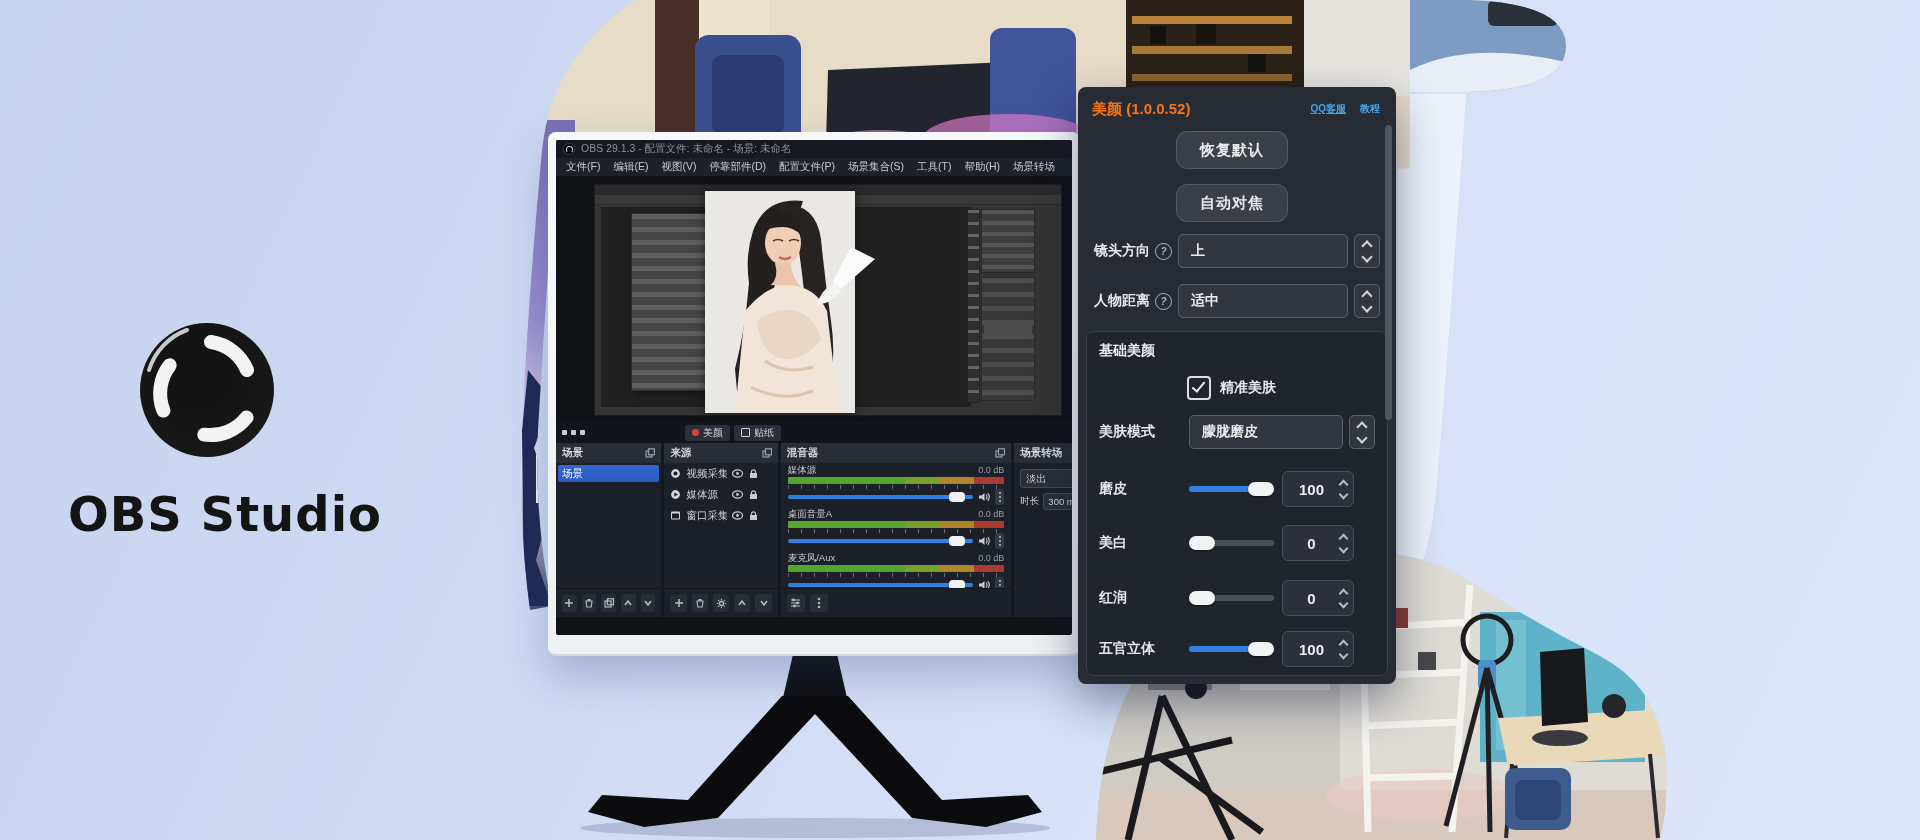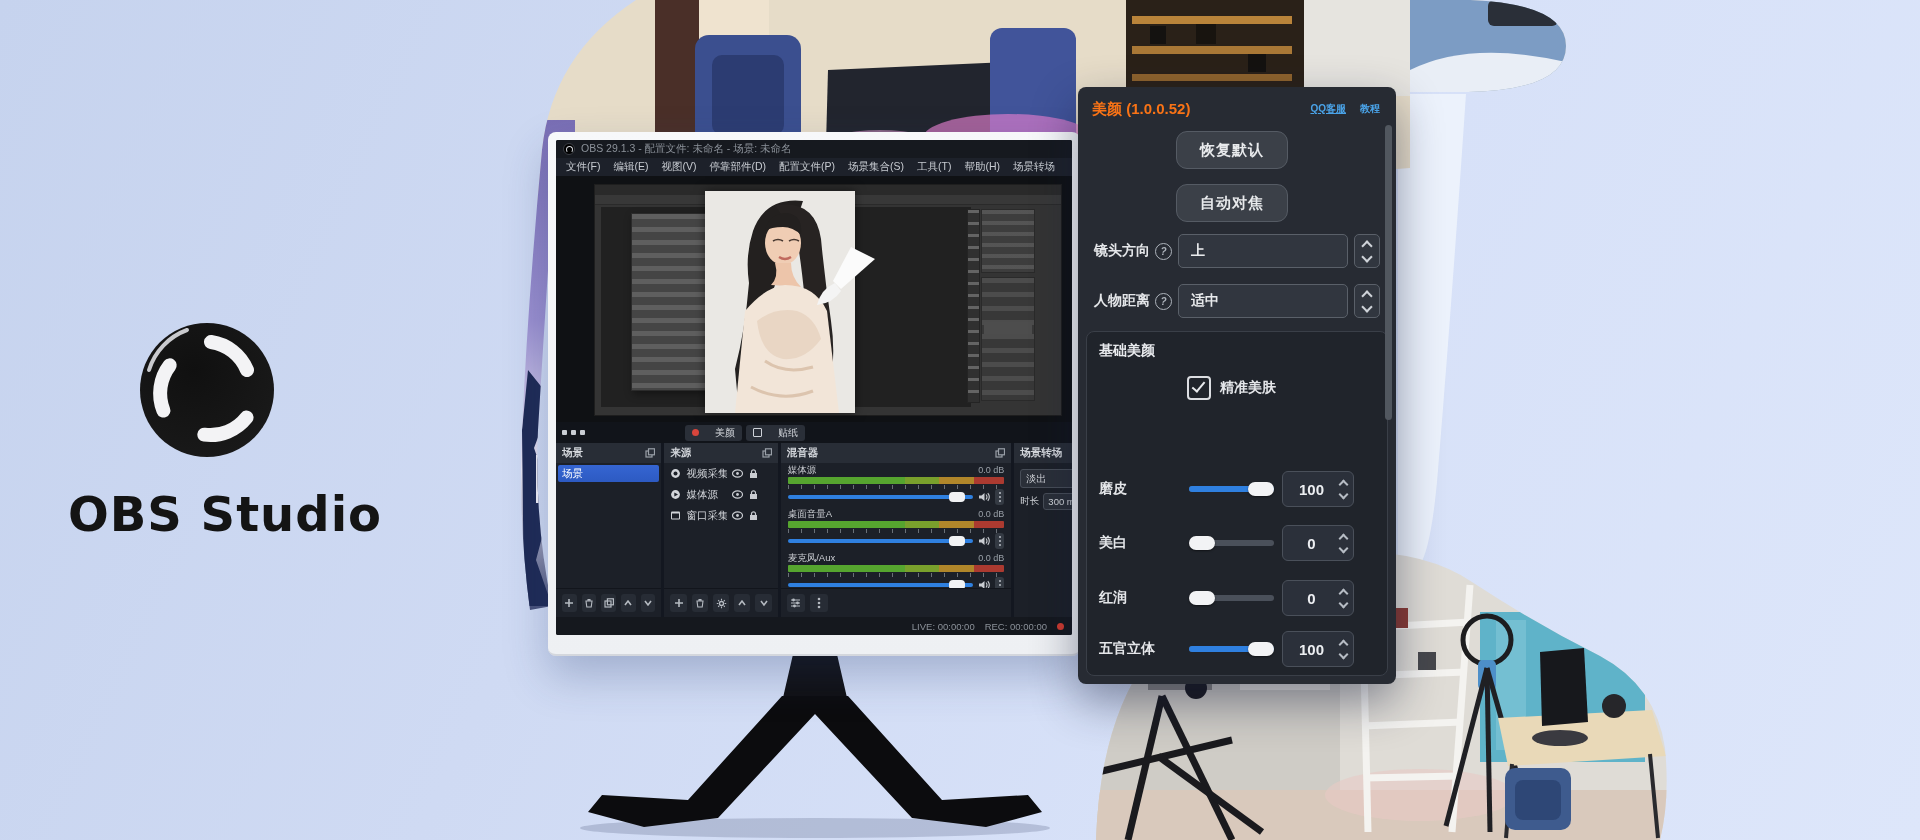--- a/index.html
+++ b/index.html
@@ -38,21 +38,21 @@
      background-image:repeating-linear-gradient(180deg,rgba(255,255,255,.12) 0 4px,rgba(255,255,255,0) 4px 11px)}
   .ps-p2{left:0;top:68px;width:52px;height:122px;background:#383838;border:1px solid #2a2a2a;
      background-image:repeating-linear-gradient(180deg,rgba(255,255,255,.10) 0 5px,rgba(255,255,255,0) 5px 14px)}
   .ps-p2::after{content:"";position:absolute;left:2px;top:44px;right:2px;height:12px;background:#4d4d4d}
   #portrait{left:110px;top:6px;width:150px;height:222px;box-shadow:0 0 10px rgba(0,0,0,.5)}
   #brush-cursor{left:216px;top:60px}
   
   #tabrow{left:0;top:282px;right:0;height:21px;background:#11141a;display:flex;align-items:center;padding:0 6px;gap:4px}
   .mini-dots{display:flex;gap:4px;margin-right:96px}
   .mini-dots i{width:5px;height:5px;background:#c9cdd3;border-radius:1px}
-  .ptab{height:16px;display:flex;align-items:center;gap:16px;background:#2a2f38;border-radius:3px;padding:0 7px}
+  .ptab{height:16px;display:flex;align-items:center;gap:4px;background:#2a2f38;border-radius:3px;padding:0 7px}
   .ptab span{font-size:10px;color:#d2d6db}
   .ptab .dotr{width:7px;height:7px;border-radius:50%;background:#d8453c}
   .ptab .sq{width:7px;height:7px;border:1.4px solid #cfd3d9;border-radius:1px}
   
   #docks{left:0;top:303px;right:0;height:174px;background:#131720;display:flex;gap:3px}
   .dock{position:relative;background:#1c2028;height:100%}
   .dock-h{position:absolute;left:0;top:0;right:0;height:20px;background:#282d36;display:flex;align-items:center;justify-content:space-between;padding:0 6px}
   .dock-h b{font-size:10.5px;color:#d3d6db;font-weight:bold;white-space:nowrap;overflow:hidden}
   .dock-body{position:absolute;left:0;top:20px;right:0;bottom:28px;overflow:hidden}
   .dock-tools{position:absolute;left:0;bottom:0;right:0;height:28px;border-top:1px solid #12151c;display:flex;align-items:center;gap:5px;padding:0 6px}
@@ -540,25 +540,20 @@
         <div class="dock-body">
           <div class="tr-select">淡出</div>
           <div class="tr-row">
             <label>时长</label>
             <div class="tr-field">300 ms</div>
           </div>
         </div>
       </div>
     </div>
 
-    <div id="statusbar" class="abs">
-      <span>LIVE: 00:00:00</span>
-      <span>REC: 00:00:00</span>
-      <i class="recdot"></i>
-    </div>
 
   </div>
 </div>
 
 <svg id="obslogo" class="abs" width="160" height="160" viewBox="0 0 160 160">
   <defs>
     <radialGradient id="logoGrad" cx="0.4" cy="0.35" r="0.9">
       <stop offset="0" stop-color="#101010"></stop>
         <stop offset="0.75" stop-color="#191919"></stop>
         <stop offset="1" stop-color="#303030"></stop>
@@ -609,20 +604,28 @@
   </div>
 
   <div id="bsection" class="abs">
     <b class="stitle abs">基础美颜</b>
 
     <div class="cbrow abs">
       <span class="cbox checked"></span>
       <span>精准美肤</span>
     </div>
 
+    <div class="modrow abs">
+      <span class="lbl">美肤模式</span>
+      <div class="bselect">朦胧磨皮</div>
+      <div class="stepper">
+          <i class="chev up"></i>
+          <i class="chev dn"></i>
+        </div>
+    </div>
 
     <div class="sldrow abs" style="top:140px">
       <span class="lbl">磨皮</span>
       <div class="strack" style="--pct: 1;">
           <div class="sfill"></div>
           <div class="shandle"></div>
         </div>
       <div class="vbox">
           <b>100</b>
           <span class="stk">

